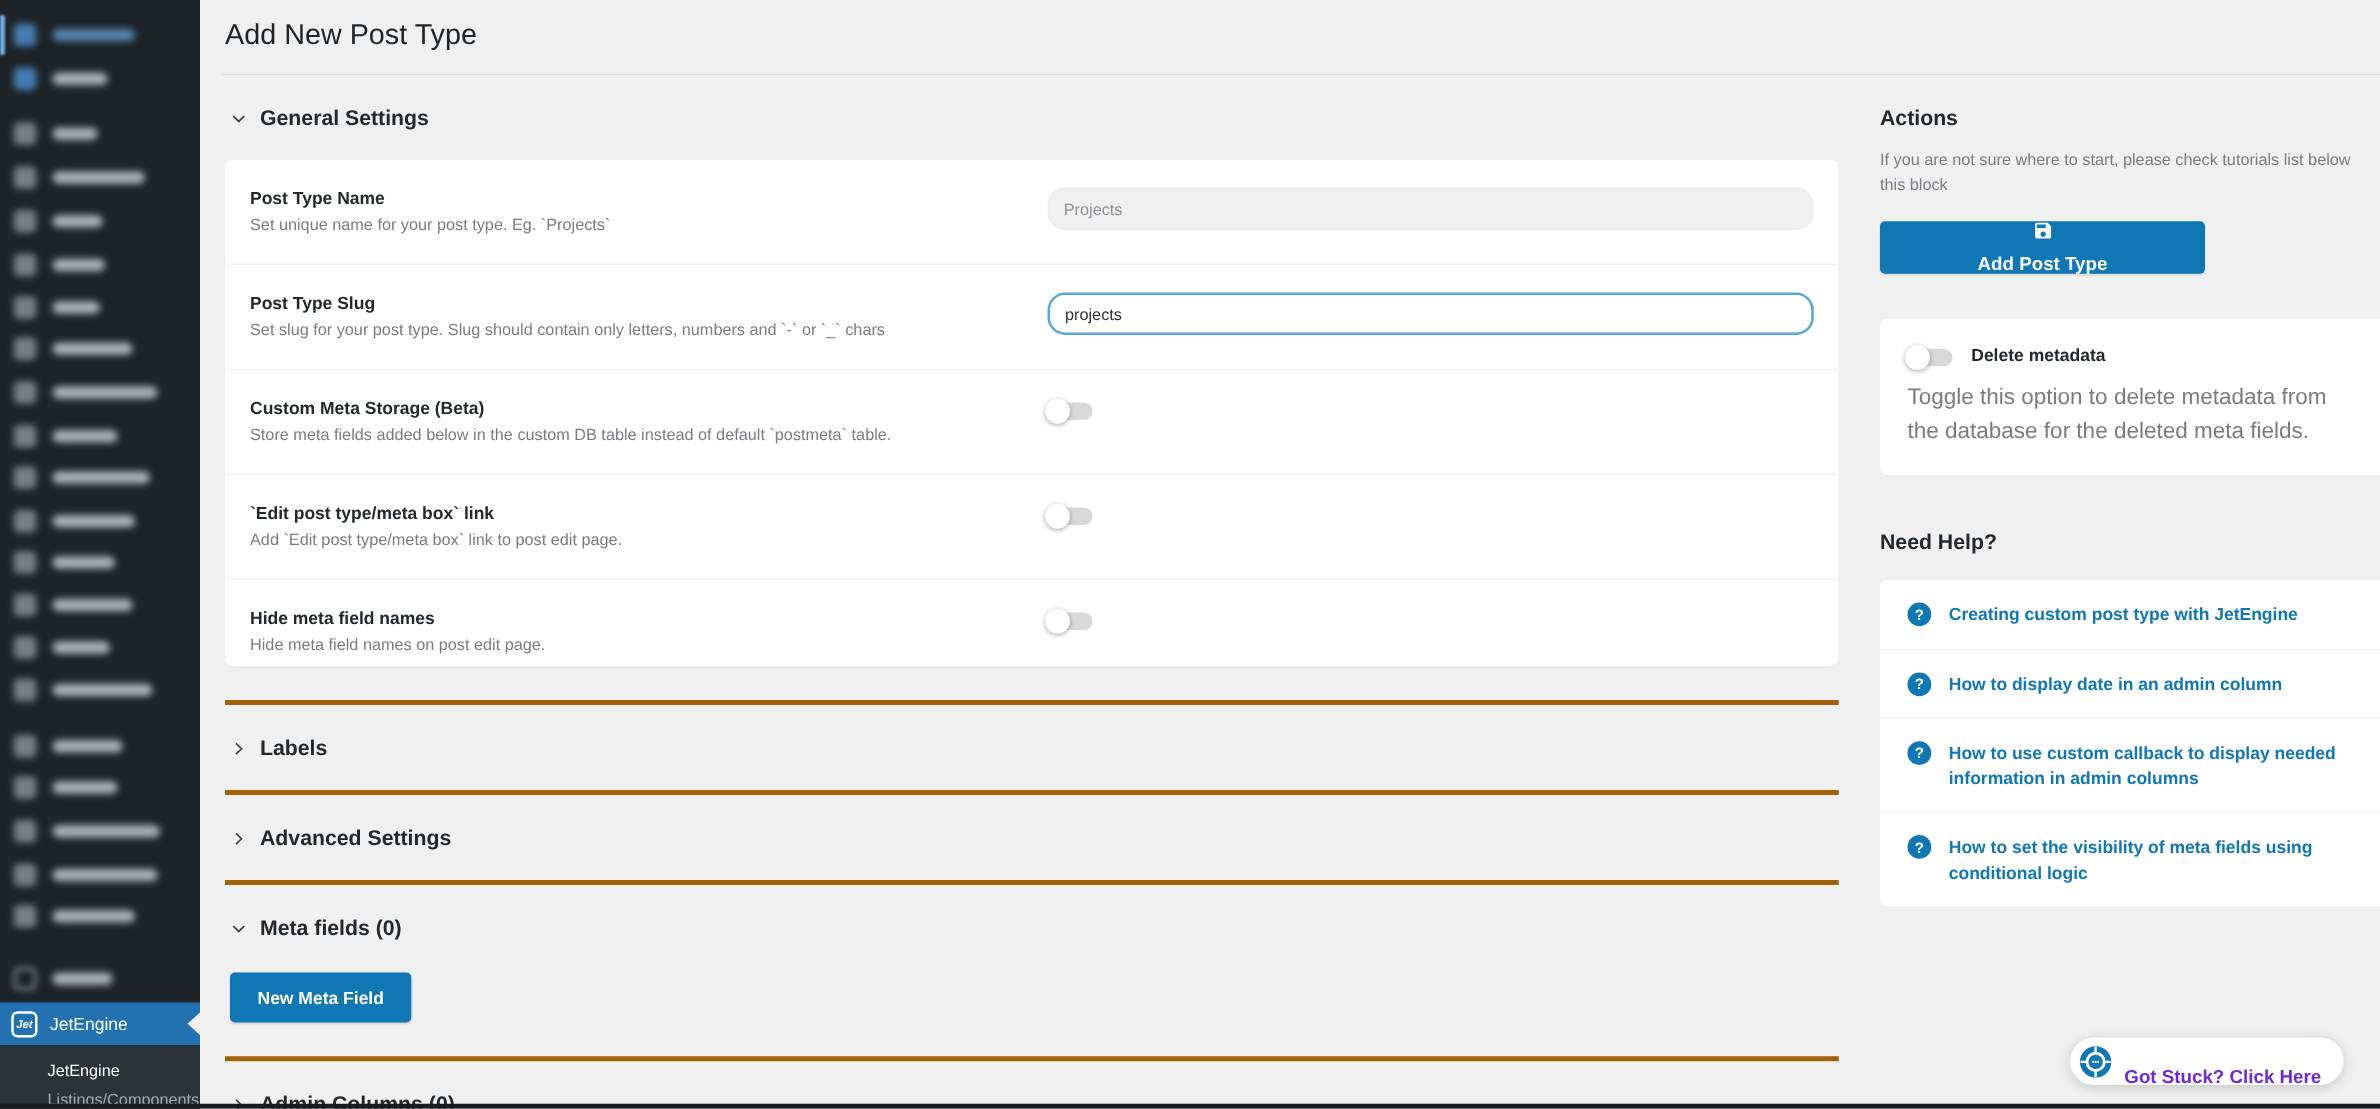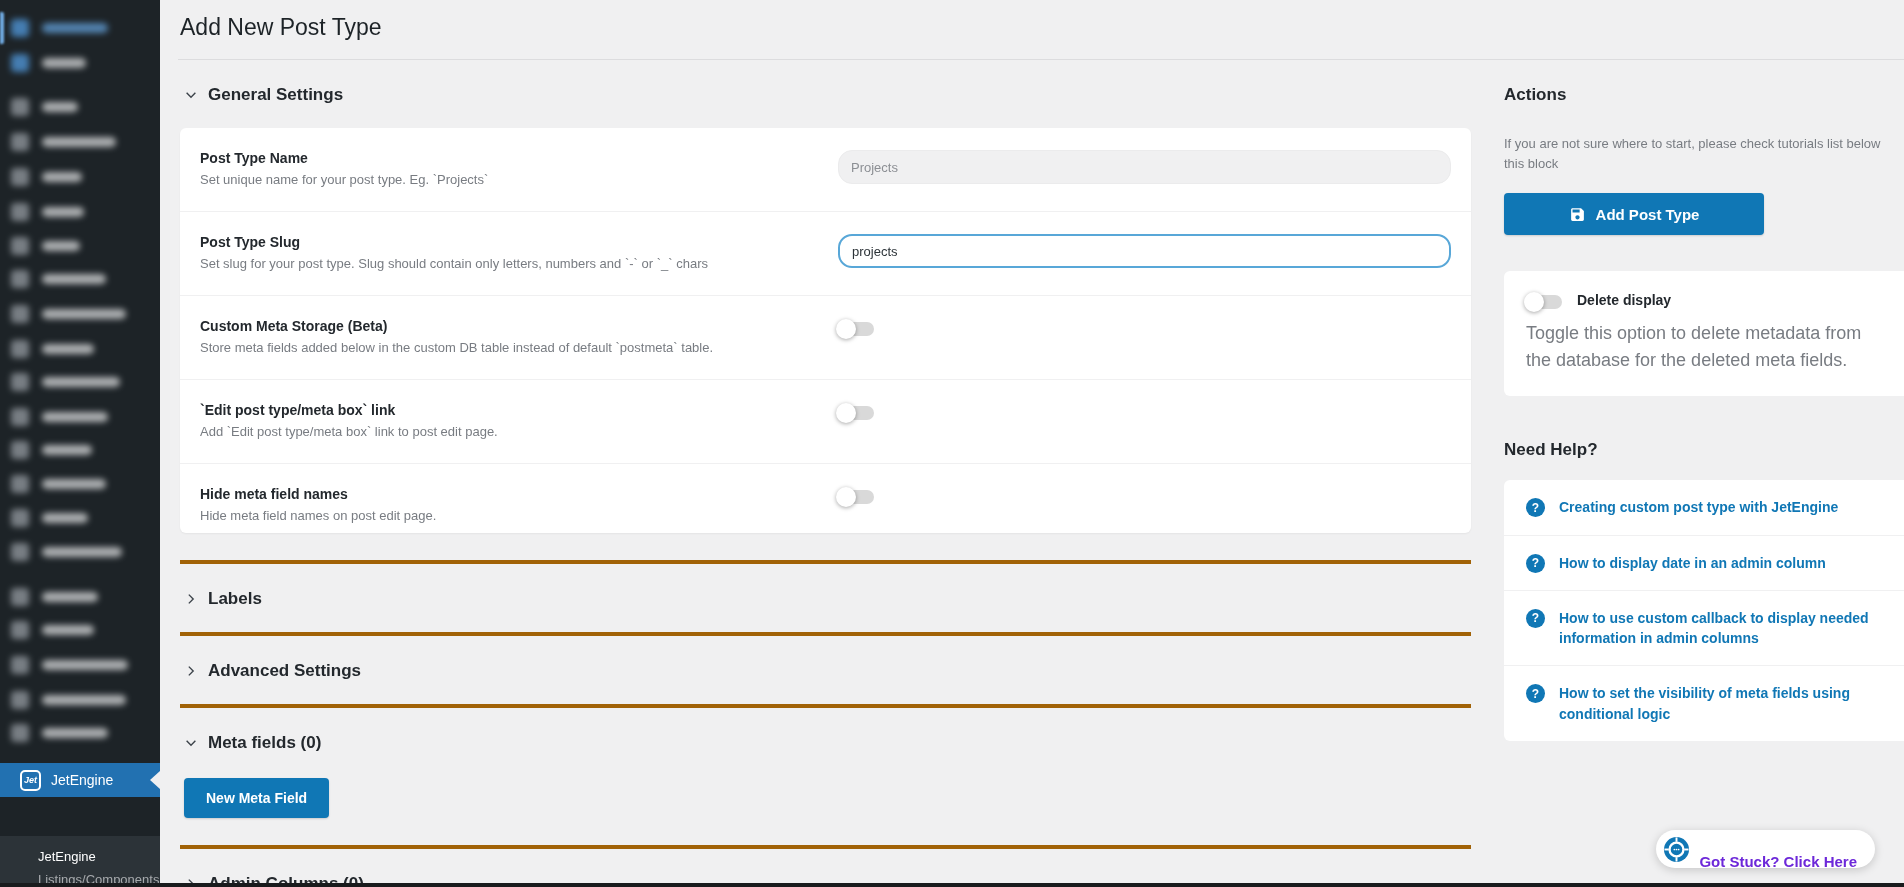--- a/index.html
+++ b/index.html
@@ -9,21 +9,21 @@
   
   #sidebar { position:absolute; left:0; top:0; width:160px; height:100%; background:#1d2327; z-index:10; }
   .sb-item { position:absolute; left:0; width:160px; height:28px; display:flex; align-items:center; padding-left:11px; }
   .sb-icon { width:18px; height:18px; border-radius:4px; background:#8f959b; filter:blur(3px); opacity:.8; flex:none; }
   .sb-icon.accent { background:#4f94d4; }
   .sb-icon.badge { background:transparent; border:2px solid #b3b9bf; border-radius:4px; filter:blur(2.5px); }
   .sb-bar { height:10px; border-radius:5px; background:#c6c8ca; filter:blur(3px); margin-left:13px; opacity:.85; }
   .sb-bar.accent-text { background:#5c94c8; }
   .sb-indicator { position:absolute; left:0; top:-2px; width:4px; height:32px; background:#72aee6; border-radius:0 2px 2px 0; filter:blur(1px); }
 
-  #sb-active { position:absolute; left:0; top:763px; width:160px; height:34px; background:#2271b1; display:flex; align-items:center; padding-left:20px; color:#fff; }
+  #sb-active { position:absolute; left:0; top:802px; width:160px; height:34px; background:#2271b1; display:flex; align-items:center; padding-left:9px; color:#fff; }
   #sb-active .jet-badge { width:21px; height:21px; border:2px solid #fff; border-radius:5px; display:flex; align-items:center; justify-content:center; font-size:9px; font-style:italic; font-weight:bold; flex:none; }
   #sb-active .jet-label { margin-left:10px; font-size:14px; }
   #sb-active::after { content:''; position:absolute; right:0; top:50%; transform:translateY(-50%); width:0; height:0; border:9px solid transparent; border-right:10px solid #f0f0f1; border-left:0; }
 
   #sb-submenu { position:absolute; left:0; top:836px; width:160px; height:60px; background:#2c3338; padding-top:9px; }
   .sb-sub-item { padding:4px 0 4px 38px; font-size:13px; color:#fff; cursor:pointer; }
   .sb-sub-item.dim { color:#a7aaad; }
 
   
   #main { position:absolute; left:160px; top:0; width:1744px; height:100%; }
@@ -51,26 +51,26 @@
   .input-focused { background:#fff; border:2px solid #58a7d8; color:#2c3338; }
 
   .toggle { position:relative; width:36px; height:14px; background:#d9d9d9; border-radius:7px; margin-top:4px; cursor:pointer; flex:none; }
   .toggle .thumb { position:absolute; left:-2px; top:-3px; width:20px; height:20px; border-radius:50%; background:#fff; box-shadow:0 1px 4px rgba(0,0,0,.35); }
 
   .accordion { border-top:4px solid #a16207; padding:25px 0 23px 4px; }
   .accordion.first { margin-top:27px; }
   .acc-head { display:flex; align-items:center; gap:10px; font-size:17px; font-weight:600; color:#23282d; cursor:pointer; }
   .acc-body { padding:25px 0 4px 0; }
 
-  .btn-blue { display:inline-flex; align-items:center; justify-content:center; gap:10px; background:#1077b5; color:#fff; font-weight:bold; border:none; border-radius:4px; cursor:pointer; font-family:"Liberation Sans", sans-serif; box-shadow:0 1px 2px rgba(0,0,0,.15); }
+  .btn-blue { display:inline-flex; align-items:center; justify-content:center; gap:10px; background:#1077b5; color:#fff; font-weight:bold; border:none; border-radius:4px; cursor:pointer; font-family:"Liberation Sans", sans-serif; box-shadow:0 1px 2px rgba(0,0,0,.15);flex-direction:column; }
   .btn-meta { height:40px; padding:0 22px; font-size:14px; }
   .btn-add { margin-top:19px; width:260px; height:42px; font-size:15px; }
 
   .side-title { margin-top:25px; font-size:17px; font-weight:600; color:#23282d; }
-  .side-desc { margin-top:29px; font-size:13px; color:#787c82; line-height:1.55; max-width:400px; }
+  .side-desc { margin-top:13px; font-size:13px; color:#787c82; line-height:1.55; max-width:400px; }
 
   .white-card { background:#fff; border-radius:6px; width:100%; }
   .delete-card { margin-top:36px; padding:20px 22px 22px 22px; }
   .del-row { display:flex; align-items:center; gap:15px; }
   .del-label { font-size:14px; font-weight:bold; color:#23282d; }
   .del-desc { margin-top:11px; font-size:18px; color:#787c82; line-height:1.5; max-width:360px; }
 
   .help-card { margin-top:20px; }
   .help-row { display:flex; align-items:flex-start; gap:14px; padding:17px 22px; border-bottom:1px solid #f0f0f1; cursor:pointer; }
   .help-row:last-child { border-bottom:none; }
@@ -323,21 +323,21 @@
             </svg>
         </span>
         <span>Add Post Type</span>
       </button>
 
       <div class="white-card delete-card">
         <div class="del-row">
           <span class="toggle">
               <span class="thumb"></span>
             </span>
-          <span class="del-label">Delete display</span>
+          <span class="del-label">Delete metadata</span>
         </div>
         <div class="del-desc">Toggle this option to delete metadata from the database for the deleted meta fields.</div>
       </div>
 
       <div class="side-title" style="margin-top:44px">Need Help?</div>
 
       <div class="white-card help-card">
         <div class="help-row">
           <span class="q-icon">?</span>
           <span class="help-link">Creating custom post type with JetEngine</span>

